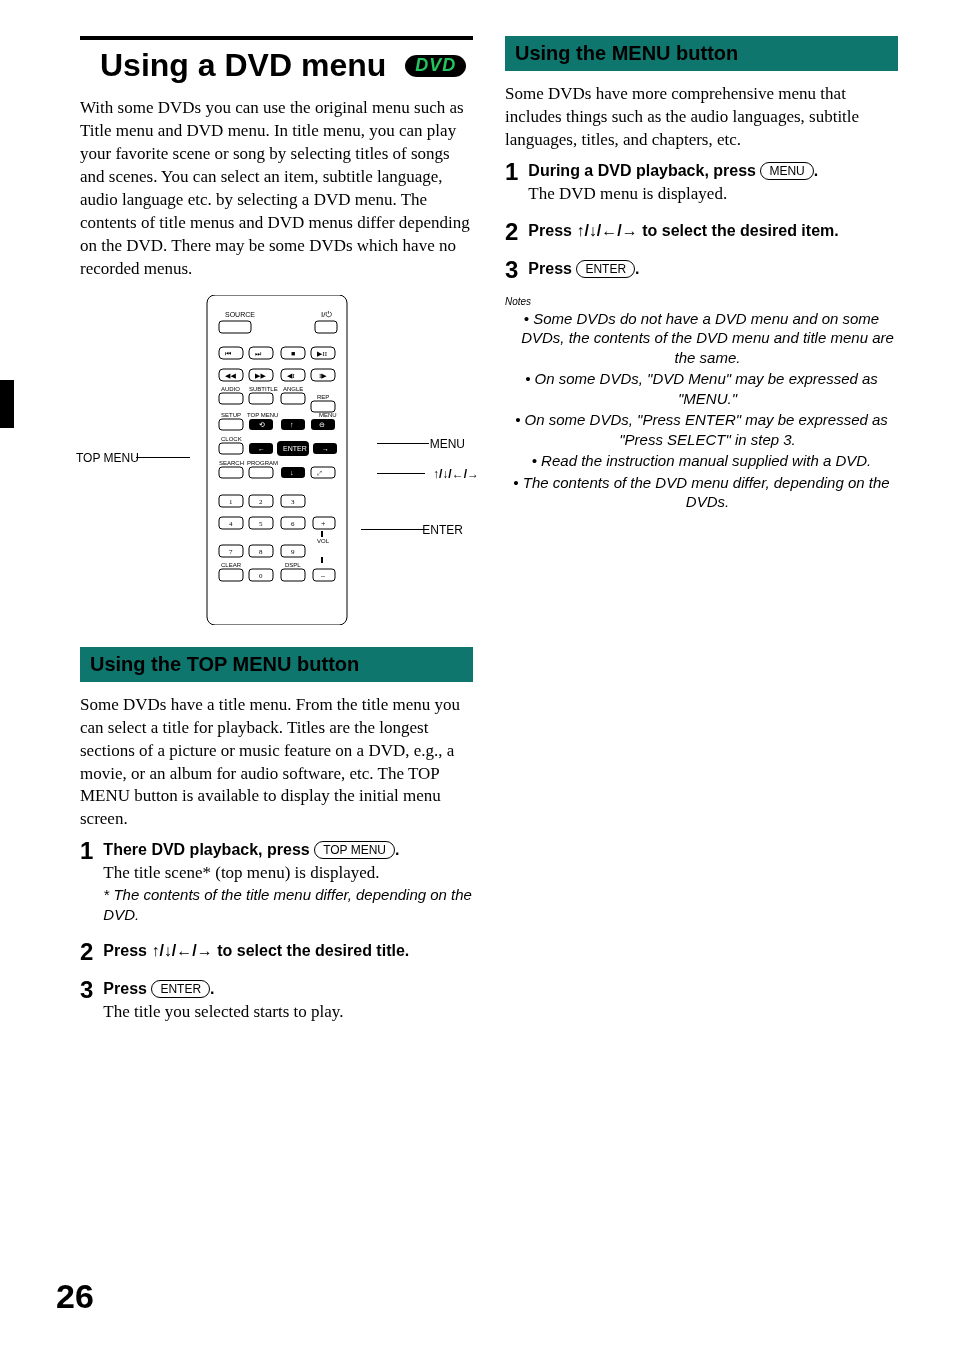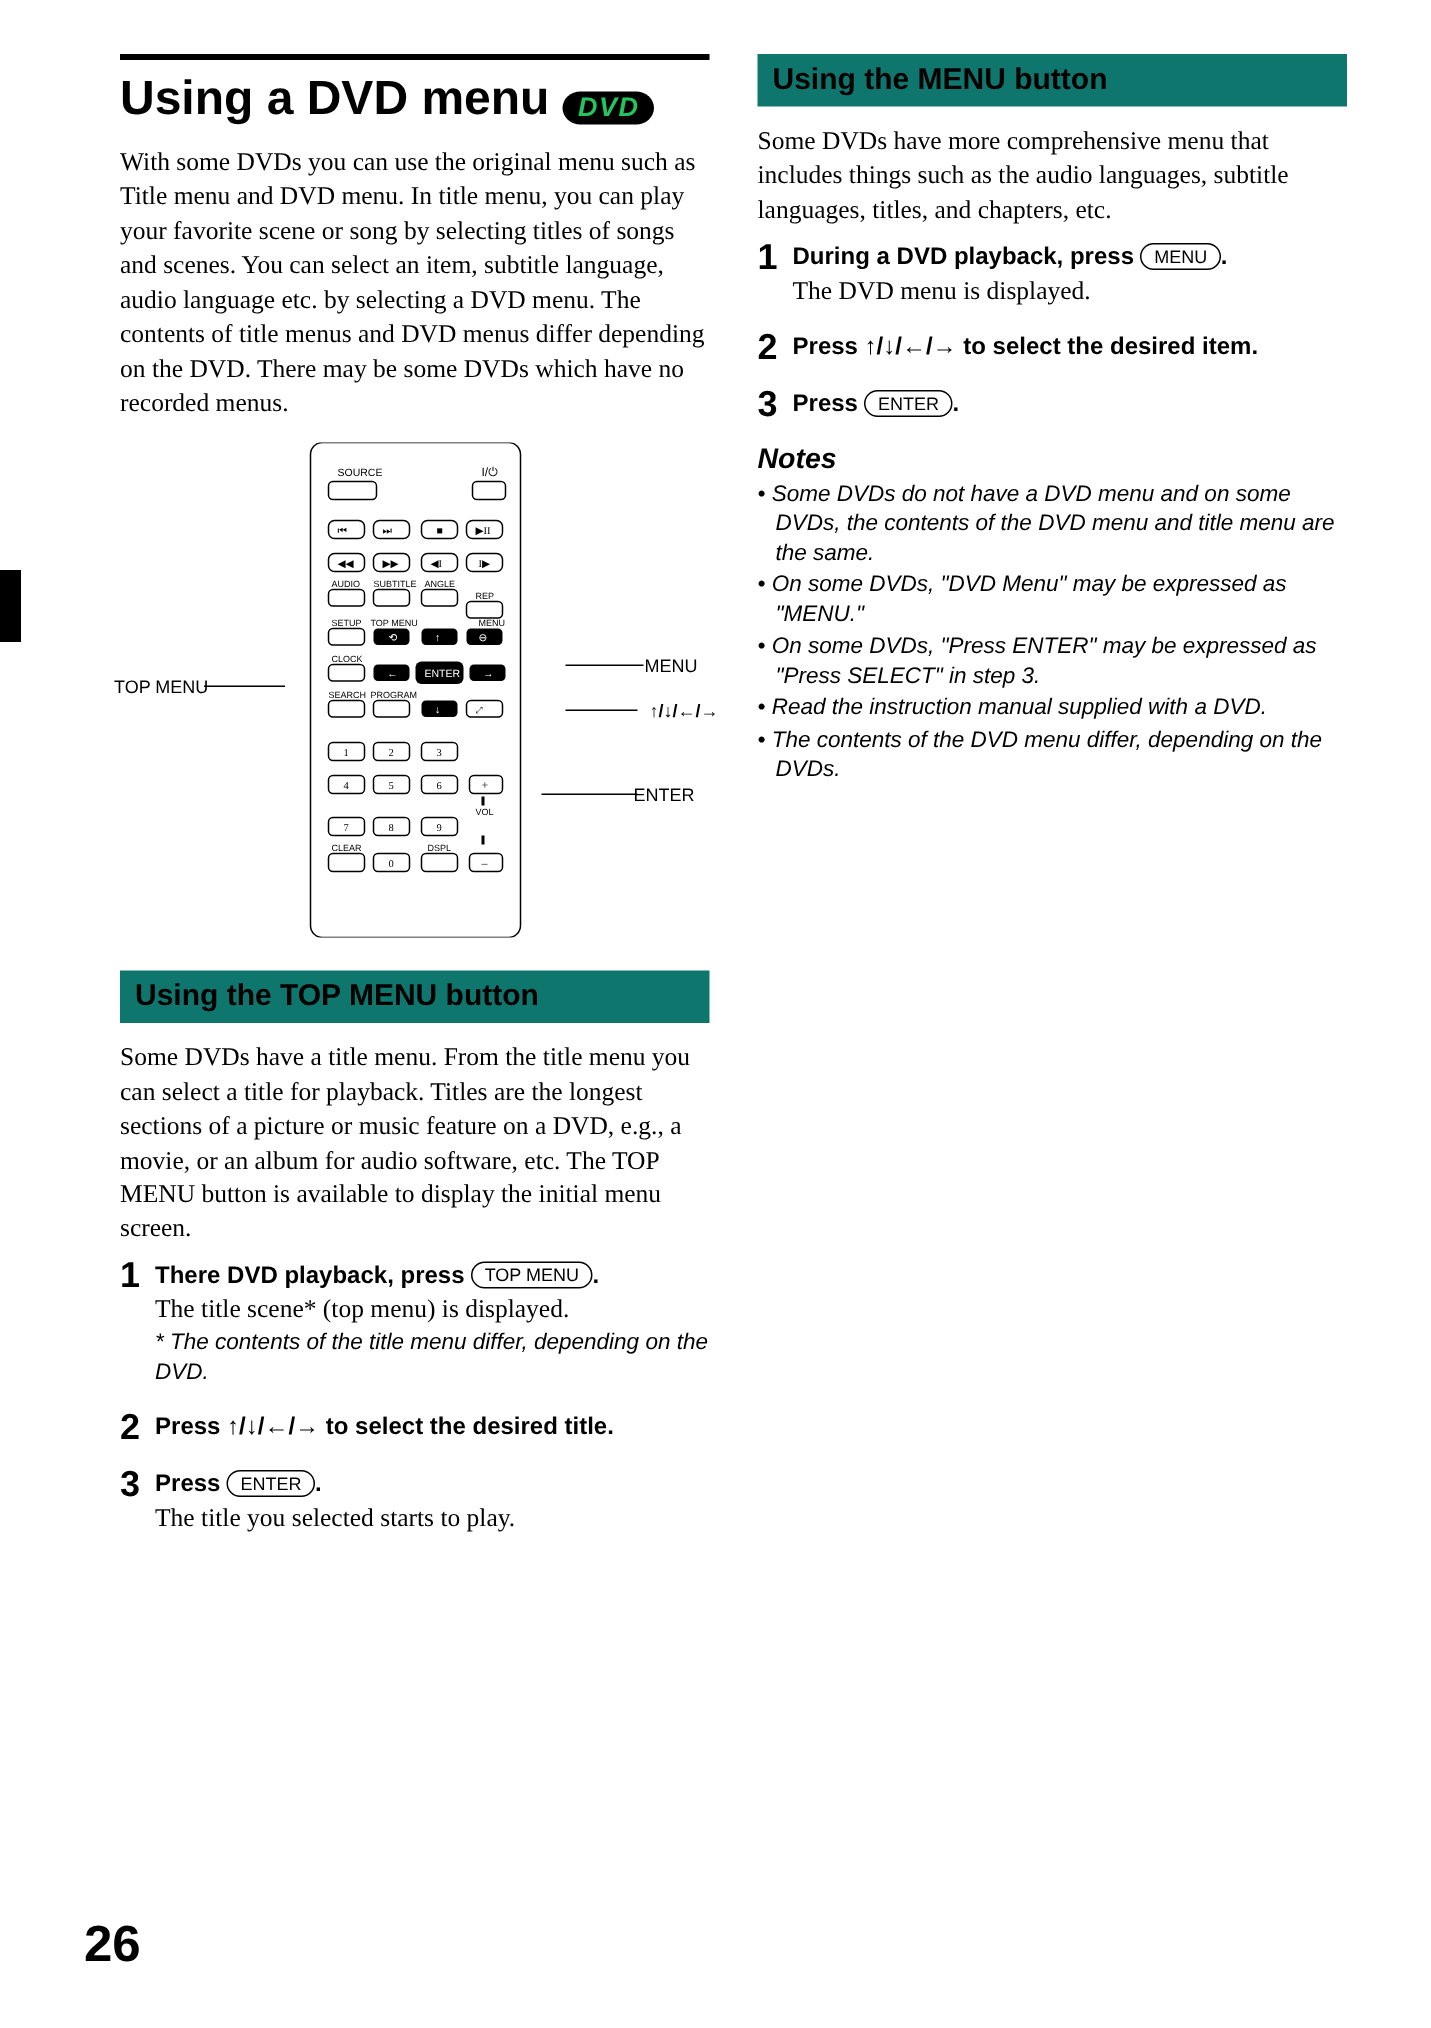--- a/index.html
+++ b/index.html
@@ -24,23 +24,24 @@
     height: 4px;
     background: #000;
     margin-bottom: 8px;
   }
   h1.page-title {
     font-family: Arial, Helvetica, sans-serif;
     font-weight: 700;
     font-size: 32px;
     line-height: 1.1;
     display: flex;
-    align-items: flex-end;
-    gap: 9px;
+    align-items: center;
+    gap: 19px;
     margin-bottom: 14px;
+    margin-left: 20px;
   }
   .dvd-logo {
     display: inline-flex;
     align-items: center;
     justify-content: center;
     background: #000;
     color: #22c55e;
     font-style: italic;
     font-weight: 700;
     font-size: 18px;
@@ -117,37 +118,38 @@
     font-family: Arial, sans-serif;
     font-weight: 700;
   }
   .footnote {
     font-style: italic;
     font-size: 15px;
     font-family: Arial, sans-serif;
   }
   .notes-heading {
     font-family: Arial, sans-serif;
-    font-weight: 700;
+    font-weight: 400;
     font-style: italic;
-    font-size: 19px;
+    font-size: 10px;
     margin-bottom: 2px;
   }
   ul.notes {
     list-style: none;
     padding-left: 0;
   }
   ul.notes li {
     font-family: Arial, sans-serif;
     font-style: italic;
     font-size: 15px;
     line-height: 1.3;
     padding-left: 12px;
     text-indent: -12px;
     margin-bottom: 2px;
+    text-align: center;
   }
   ul.notes li::before {
     content: "• ";
   }
   .side-tab {
     position: absolute;
     left: 0;
     top: 380px;
     width: 14px;
     height: 48px;

